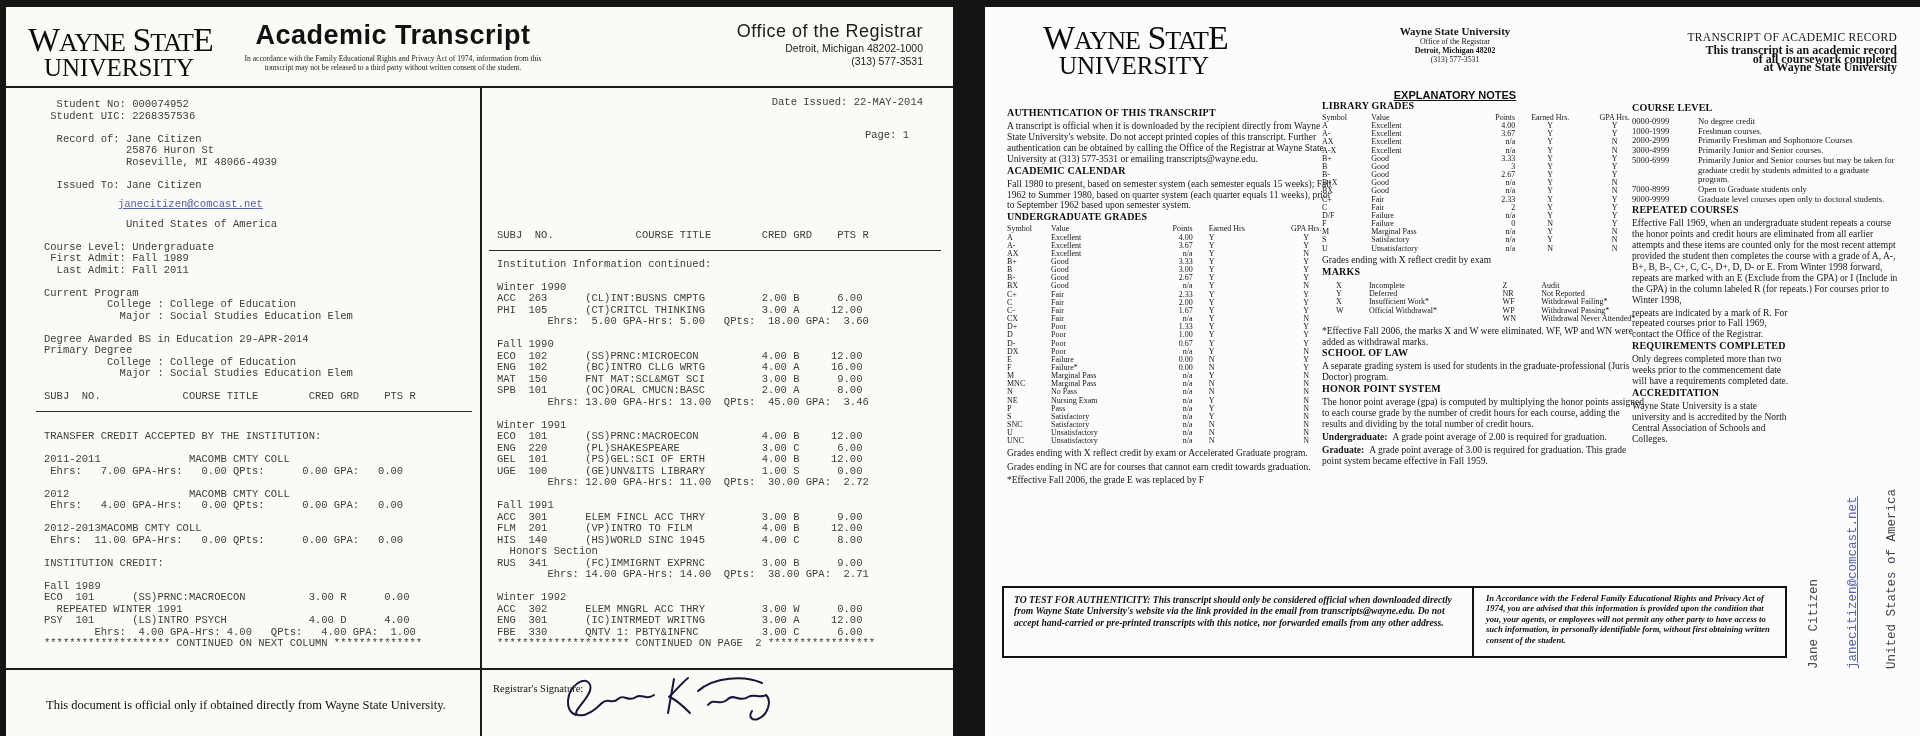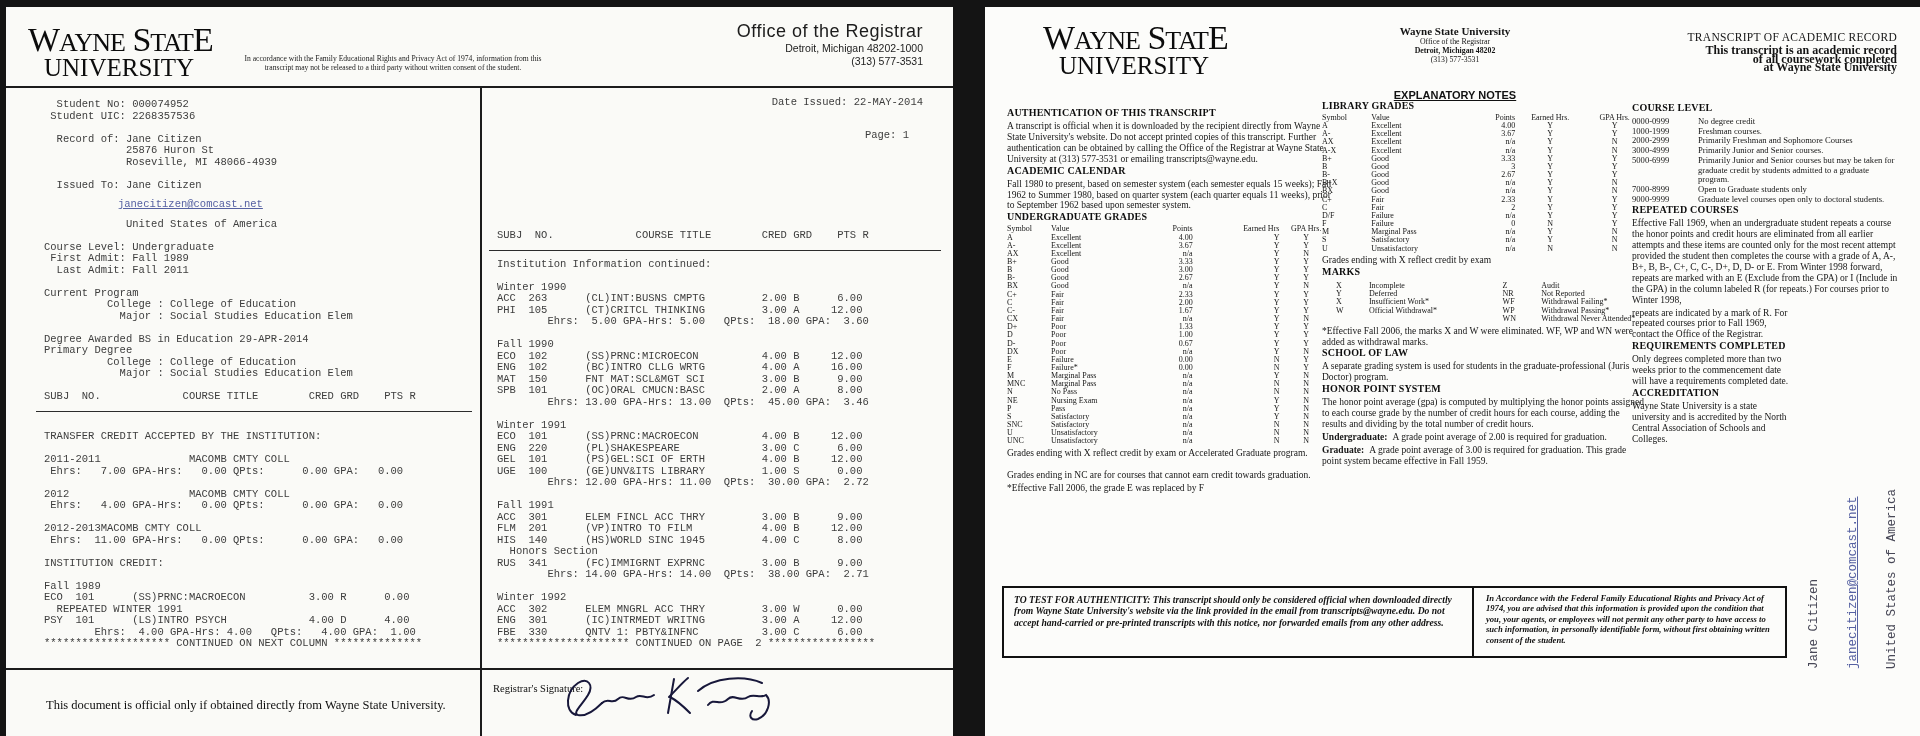--- a/index.html
+++ b/index.html
@@ -59,21 +59,21 @@
   .mt14{margin-top:14px;} .mt16{margin-top:16px;} .mt18{margin-top:18px;}
   .mt22{margin-top:22px;} .mt12{margin-top:12px;} .mt8{margin-top:8px;} .mt24{margin-top:24px;}
   .smallnote{font-size:9.3px;line-height:9.8px;margin-top:6px;}
   .gtable{margin-top:2px;}
   .trow{display:flex;}
   .tcell{white-space:nowrap;}
   .ugtab .trow,.gradtab .trow{line-height:8.15px;font-size:8px;}
   .ugtab .tcell:nth-child(1){width:46px;}
   .ugtab .tcell:nth-child(2){width:110px;}
   .ugtab .tcell:nth-child(3){width:38px;text-align:right;}
-  .ugtab .tcell:nth-child(4){width:74px;text-align:right;padding-left:16px;}
+  .ugtab .tcell:nth-child(4){width:74px;text-align:left;padding-left:16px;}
   .ugtab .tcell:nth-child(5){width:56px;text-align:center;}
   .gradtab .tcell:nth-child(1){width:52px;}
   .gradtab .tcell:nth-child(2){width:112px;}
   .gradtab .tcell:nth-child(3){width:40px;text-align:right;}
   .gradtab .tcell:nth-child(4){width:74px;text-align:center;}
   .gradtab .tcell:nth-child(5){width:62px;text-align:center;}
   .markstab{margin:4px 0 0 14px;}
   .markstab .trow{line-height:8.4px;font-size:8px;}
   .markstab .tcell:nth-child(1){width:34px;}
   .markstab .tcell:nth-child(2){width:138px;}
@@ -100,20 +100,21 @@
 </head>
 <body>
 
 <div class="page" id="page1">
 
   <div class="abs logo" style="left:22px;top:16px;">
     <div class="l1"><span class="lg">W</span><span class="smc">AYNE</span><span class="lg">&nbsp;</span><span class="lg">S</span><span class="smc">TAT</span><span class="lg">E</span></div>
     <div class="l2">UNIVERSITY</div>
   </div>
 
+  <div class="abs title1">Academic Transcript</div>
   <div class="abs title-note">In accordance with the Family Educational Rights and Privacy Act of 1974, information from this
 transcript may not be released to a third party without written consent of the student.</div>
 
   <div class="abs office">
     <div class="oname">Office of the Registrar</div>
     <div class="oline">Detroit, Michigan 48202-1000</div>
     <div class="oline">(313) 577-3531</div>
   </div>
 
   <div class="abs rule-top"></div>
@@ -443,21 +444,21 @@
         </div>
         <div class="trow">
           <div class="tcell">UNC</div>
           <div class="tcell">Unsatisfactory</div>
           <div class="tcell">n/a</div>
           <div class="tcell">N</div>
           <div class="tcell">N</div>
         </div>
       </div>
     <p class="smallnote">Grades ending with X reflect credit by exam or Accelerated Graduate program.</p>
-    <p class="smallnote" style="margin-top:12px;">Grades ending in NC are for courses that cannot earn credit towards graduation.</p>
+    <p class="smallnote" style="margin-top:4px;">Grades ending in NC are for courses that cannot earn credit towards graduation.</p>
     <p class="mt8">*Effective Fall 2006, the grade E was replaced by F</p>
   </div>
 
   <div class="abs ncol c2">
     <h3>LIBRARY GRADES</h3>
     <div class="gtable gradtab">
         <div class="trow">
           <div class="tcell">Symbol</div>
           <div class="tcell">Value</div>
           <div class="tcell">Points</div>

